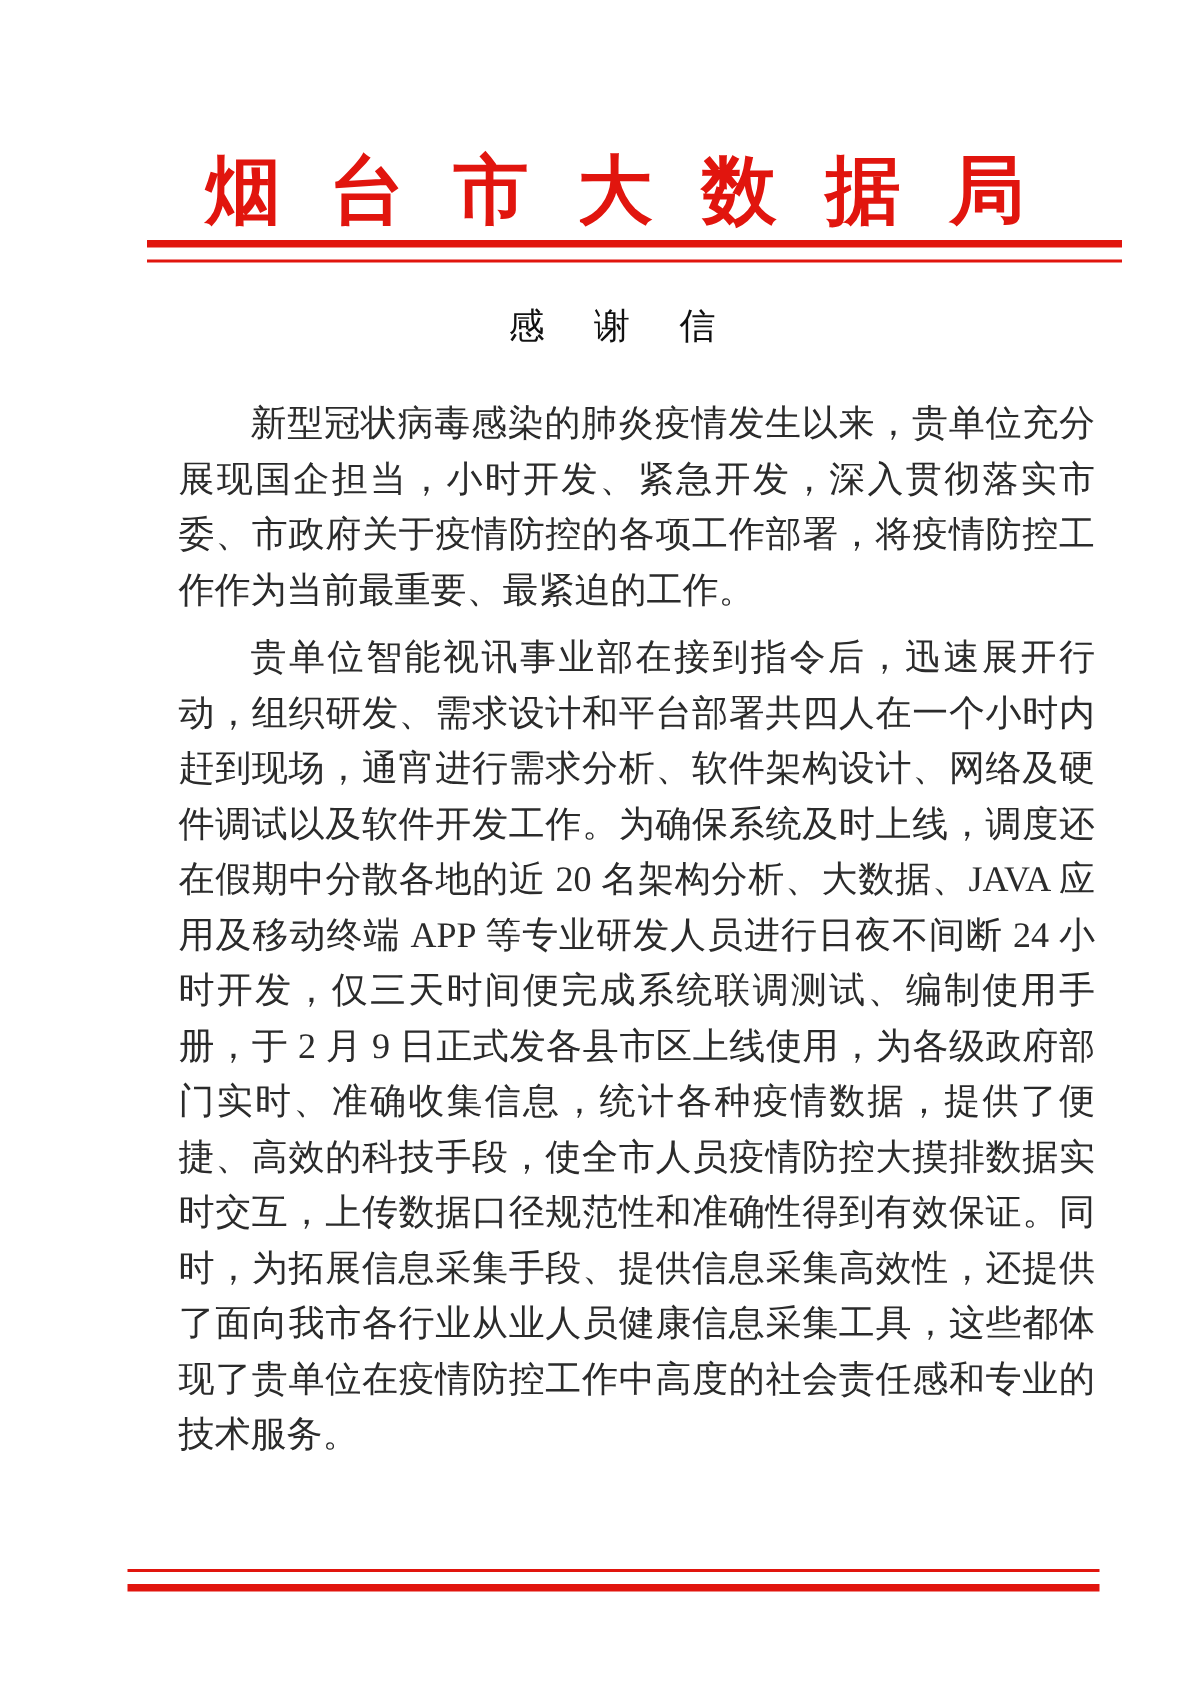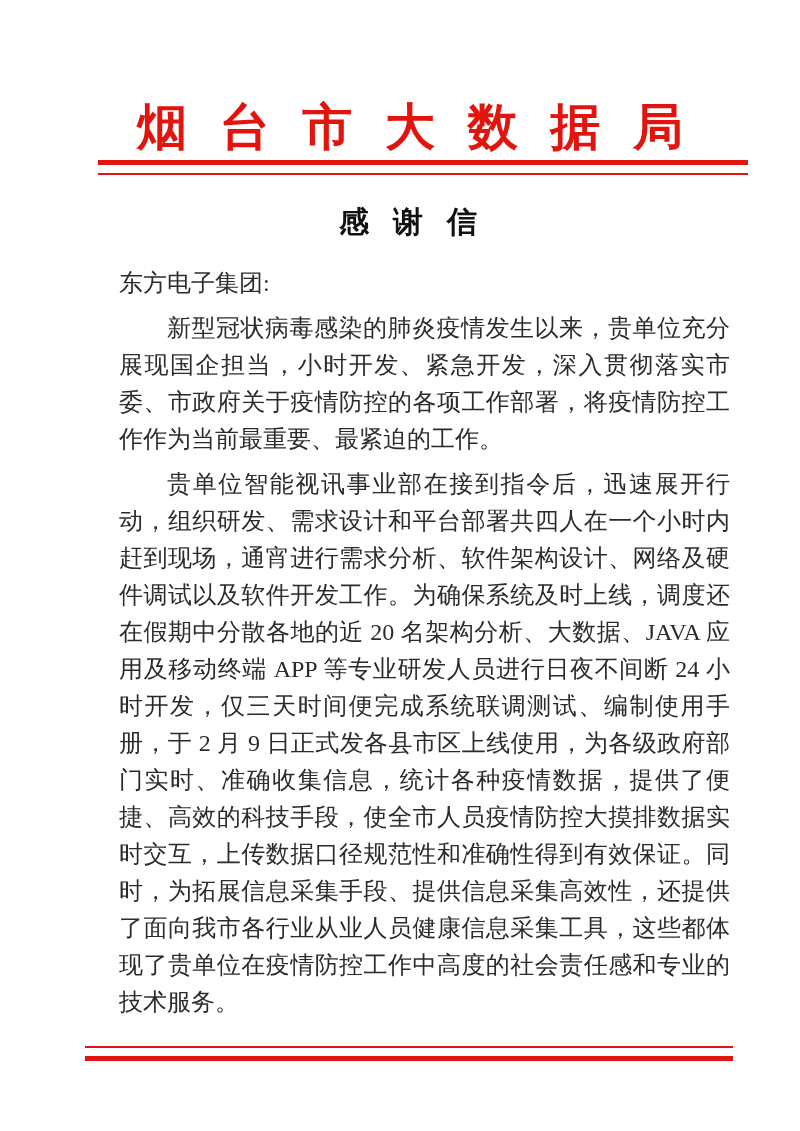--- a/index.html
+++ b/index.html
@@ -50,22 +50,22 @@
     border-top:2px solid var(--red);
     border-bottom:5px solid var(--red);
   }
   
   .letter-title{
     position:absolute;
     top:193px;
     left:327px;
     width:146px;
     color:#111111;
-    font-size:30px;
-    font-weight:700;
+    font-size:24px;
+    font-weight:400;
     line-height:1.1;
     text-align:justify;
     text-align-last:justify;
     white-space:nowrap;
   }
   .letter-body{
     position:absolute;
     top:249px;
     left:103px;
     width:627px;
@@ -90,20 +90,19 @@
 
 <div class="page">
 
   <div class="agency-name">烟台市大数据局</div>
 
   <div class="rule rule-top"></div>
 
   <h1 class="letter-title">感谢信</h1>
 
   <div class="letter-body">
-    <p class="salutation">东方电子集团:</p>
     <p class="para">新型冠状病毒感染的肺炎疫情发生以来，贵单位充分展现国企担当，小时开发、紧急开发，深入贯彻落实市委、市政府关于疫情防控的各项工作部署，将疫情防控工作作为当前最重要、最紧迫的工作。</p>
     <p class="para">贵单位智能视讯事业部在接到指令后，迅速展开行动，组织研发、需求设计和平台部署共四人在一个小时内赶到现场，通宵进行需求分析、软件架构设计、网络及硬件调试以及软件开发工作。为确保系统及时上线，调度还在假期中分散各地的近 20 名架构分析、大数据、JAVA 应用及移动终端 APP 等专业研发人员进行日夜不间断 24 小时开发，仅三天时间便完成系统联调测试、编制使用手册，于 2 月 9 日正式发各县市区上线使用，为各级政府部门实时、准确收集信息，统计各种疫情数据，提供了便捷、高效的科技手段，使全市人员疫情防控大摸排数据实时交互，上传数据口径规范性和准确性得到有效保证。同时，为拓展信息采集手段、提供信息采集高效性，还提供了面向我市各行业从业人员健康信息采集工具，这些都体现了贵单位在疫情防控工作中高度的社会责任感和专业的技术服务。</p>
   </div>
 
   <div class="rule rule-bottom"></div>
 
 </div>
 
 </body></html>

